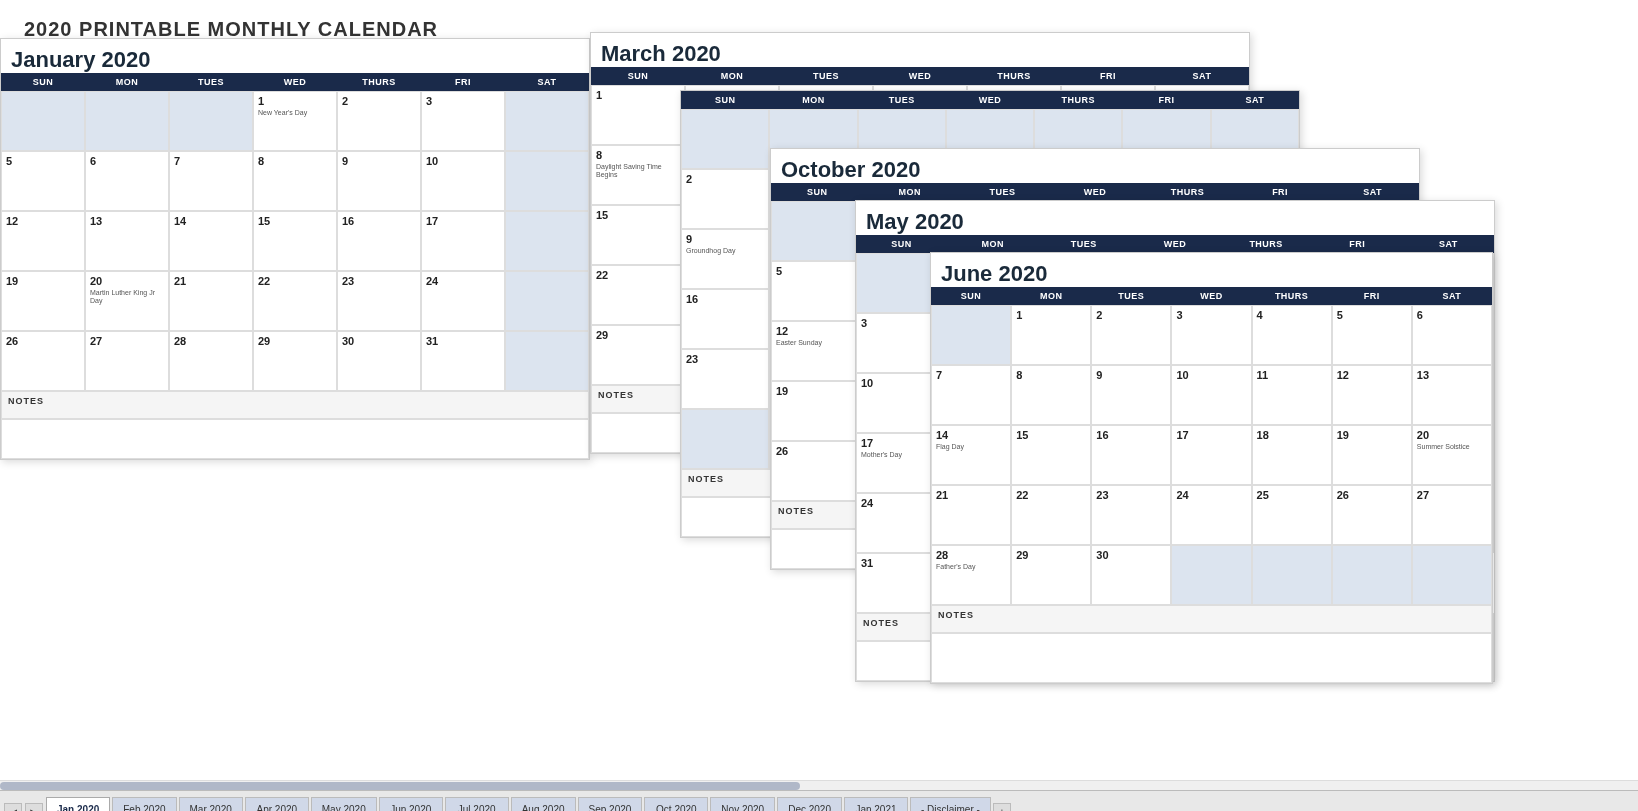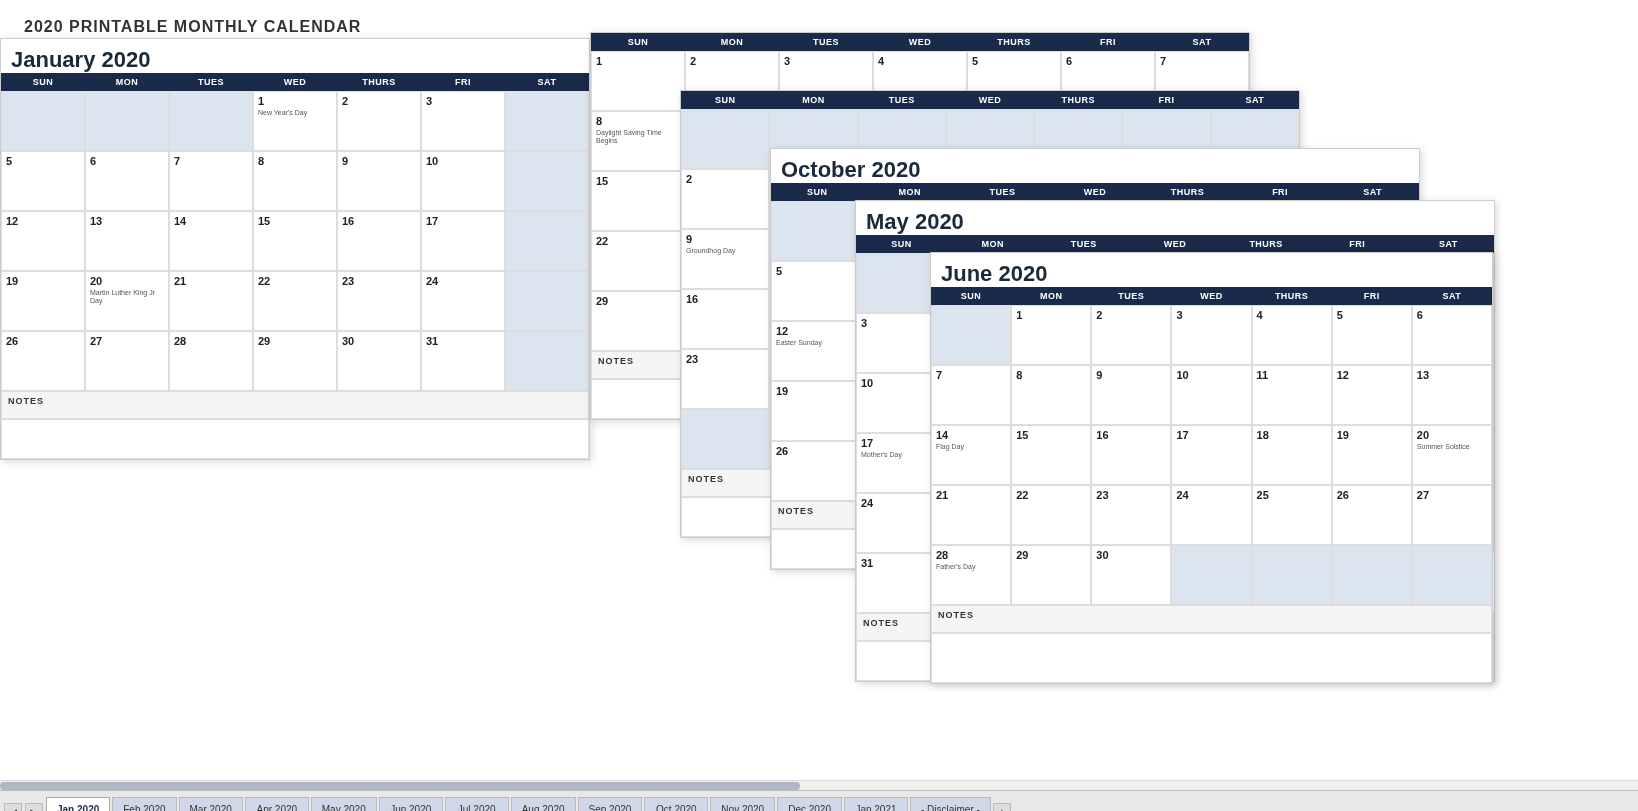--- a/index.html
+++ b/index.html
@@ -14,21 +14,21 @@
     .main-area {
       background: white;
       width: 100%;
       height: 780px;
       padding: 18px 24px 8px 24px;
       position: relative;
       overflow: hidden;
     }
 
     .page-title {
-      font-size: 16px;
+      font-size: 20px;
       font-weight: bold;
       color: #333;
       letter-spacing: 1px;
       margin-bottom: 10px;
     }
 
     
     .cal-card {
       position: absolute;
       background: white;
@@ -222,20 +222,21 @@
       <div class="cal-cell">29</div>
       <div class="cal-cell">30</div>
       <div class="cal-cell">31</div>
       <div class="cal-cell grayed"></div>
     </div>
     <div class="notes-row">NOTES</div>
     <div style="height:40px; border:0.5px solid #ddd; background:white;"></div>
   </div>
 
   <div class="cal-card" style="left:590px; top:32px; width:660px; z-index:2;">
+    <div class="cal-title">March 2020</div>
     <div class="cal-header-row cols7">
       <div class="cal-header-cell">SUN</div>
       <div class="cal-header-cell">MON</div>
       <div class="cal-header-cell">TUES</div>
       <div class="cal-header-cell">WED</div>
       <div class="cal-header-cell">THURS</div>
       <div class="cal-header-cell">FRI</div>
       <div class="cal-header-cell">SAT</div>
     </div>
     <div class="cal-grid cols7">

